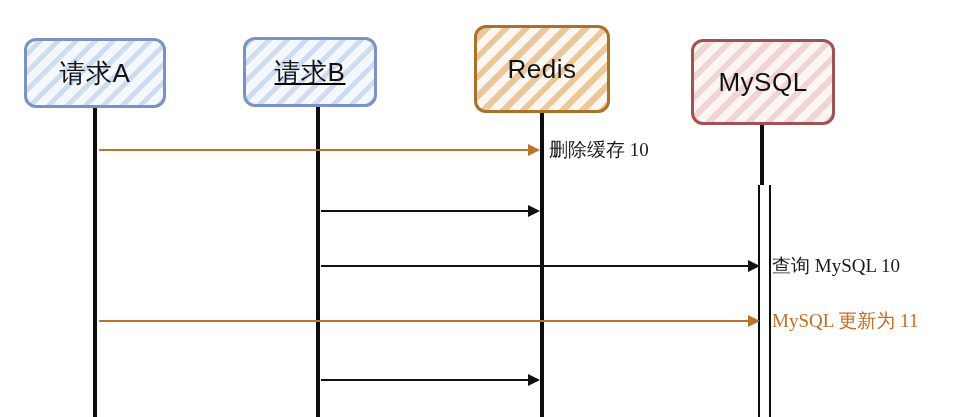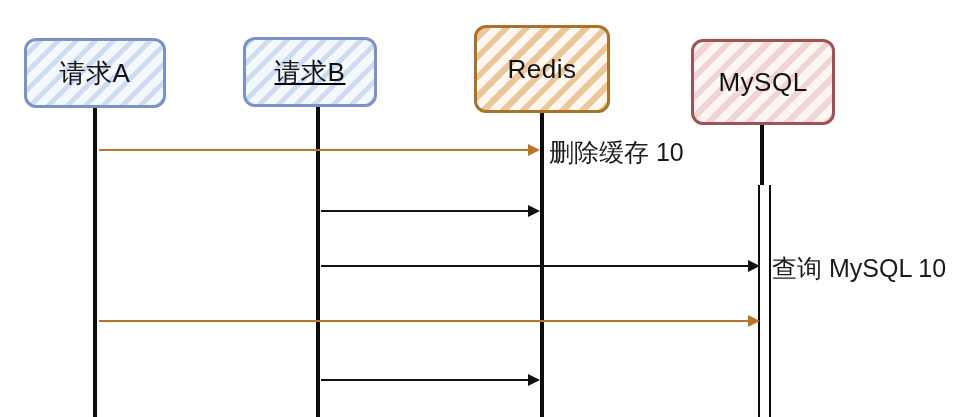--- a/index.html
+++ b/index.html
@@ -82,23 +82,24 @@
     position: absolute;
     width: 0;
     height: 0;
     border-top: 6px solid transparent;
     border-bottom: 6px solid transparent;
   }
   .arrowhead.black { border-left: 12px solid #111111; }
   .arrowhead.orange { border-left: 12px solid #b8762a; }
   .msg-label {
     position: absolute;
-    font-size: 25px;
+    font-size: 19px;
     white-space: nowrap;
     line-height: 1;
+    font-family: Liberation Serif, serif;
   }
   .msg-label.black { color: #1a1a1a; }
   .msg-label.orange { color: #c07028; }
 </style>
 </head>
 <body>
 
 <div id="canvas">
 
   <div class="lifeline" style="left:93px;top:95px;height:322px;"></div>
@@ -130,17 +131,18 @@
 
   <div class="msg-line black" style="left:321px;top:210px;width:210px;"></div>
   <div class="arrowhead black" style="left:528px;top:205px;"></div>
 
   <div class="msg-line black" style="left:321px;top:265px;width:430px;"></div>
   <div class="arrowhead black" style="left:748px;top:260px;"></div>
   <div class="msg-label black" style="left:772px;top:256px;text-align:right;">查询 MySQL 10</div>
 
   <div class="msg-line orange" style="left:99px;top:320px;width:652px;"></div>
   <div class="arrowhead orange" style="left:748px;top:315px;"></div>
+  <div class="msg-label orange" style="left:772px;top:311px;">MySQL 更新为 11</div>
 
   <div class="msg-line black" style="left:321px;top:379px;width:210px;"></div>
   <div class="arrowhead black" style="left:528px;top:374px;"></div>
 
 </div>
 
 </body></html>

